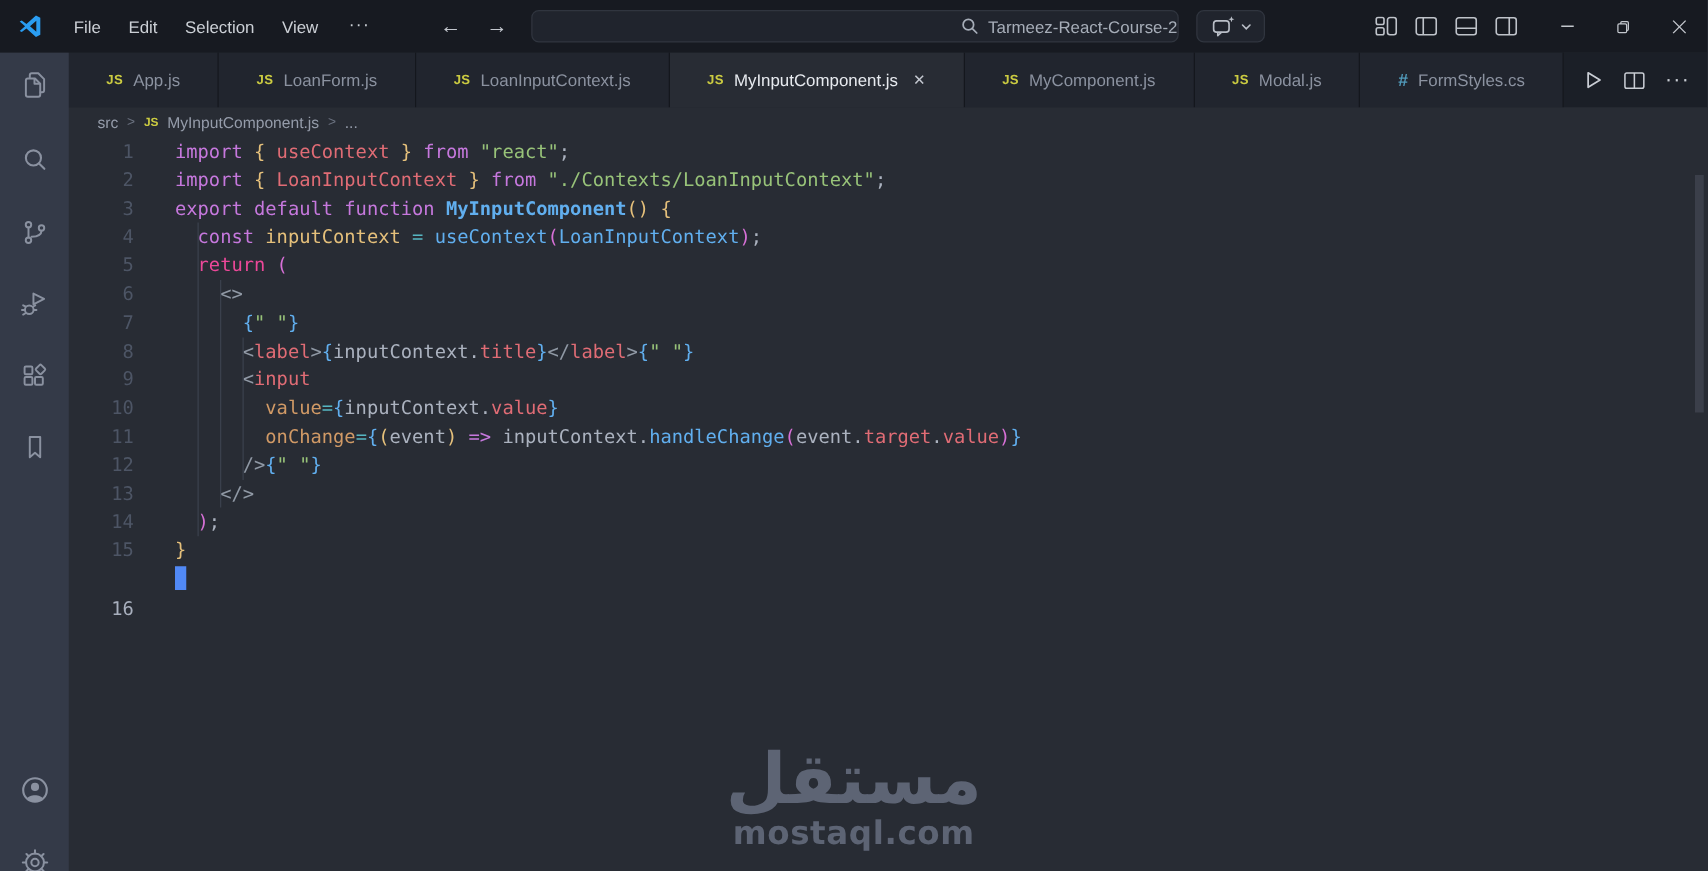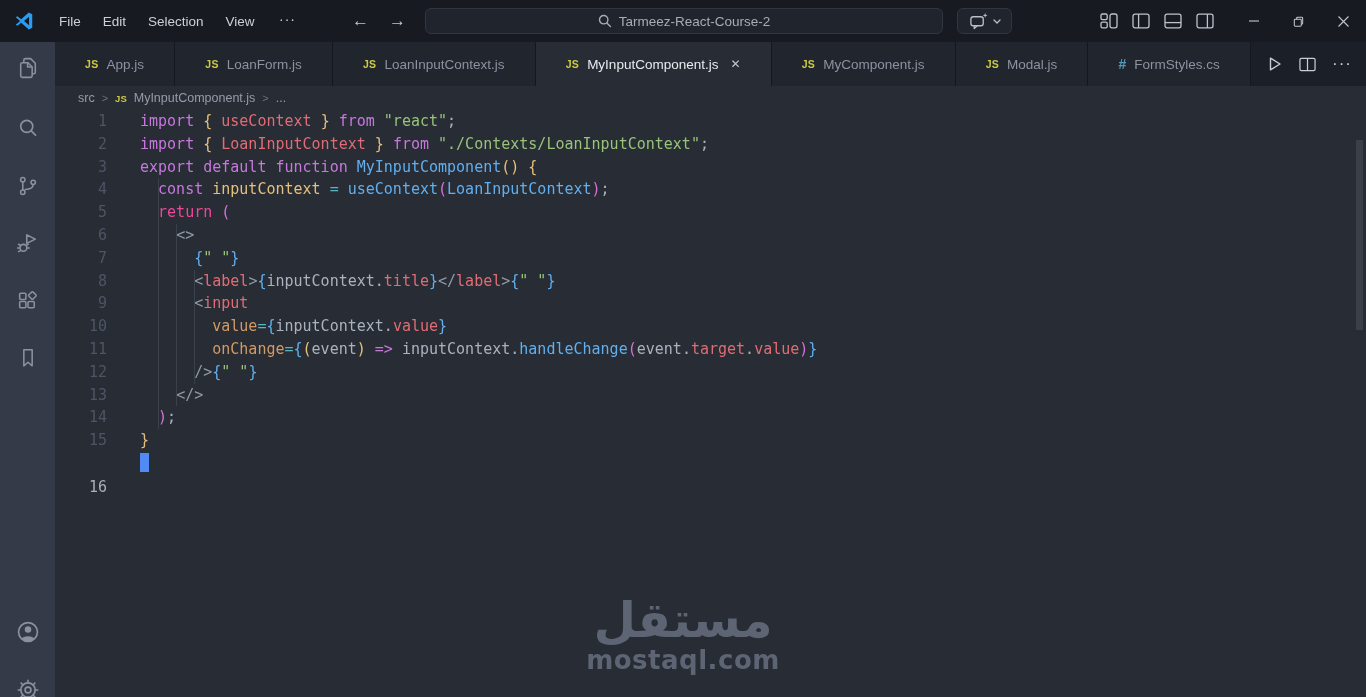--- a/index.html
+++ b/index.html
@@ -10,21 +10,21 @@
   
   .titlebar { position:absolute; top:0; left:0; right:0; height:42px; background:#171a21; z-index:5; }
   .logo { position:absolute; left:13px; top:10px; }
   .menus { position:absolute; left:48px; top:0; height:42px; display:flex; align-items:center; }
   .menu-item { font-size:13.5px; color:#ccd0d6; padding:0 11px; cursor:default; }
   .menu-more { font-size:14px; color:#ccd0d6; padding:0 11px; letter-spacing:1px; }
   .navs { position:absolute; left:352px; top:0; height:42px; display:flex; align-items:center; gap:20px;
           font-size:17px; color:#c3c7ce; }
   .command-center { position:absolute; left:425px; top:8px; width:518px; height:26px;
           background:#20242d; border:1px solid #30353f; border-radius:6px;
-          display:flex; align-items:center; justify-content:center; gap:7px;
+          display:flex; align-items:center; justify-content:flex-end; gap:7px;
           color:#a6adb8; font-size:13.5px; }
   .copilot-btn { position:absolute; left:957px; top:8px; width:55px; height:26px;
           background:#20242d; border:1px solid #30353f; border-radius:6px;
           display:flex; align-items:center; justify-content:center; gap:5px; }
   .layout-group { position:absolute; left:1100px; top:0; height:42px; display:flex; align-items:center; gap:14px; }
   .win-controls { position:absolute; right:0; top:0; height:42px; display:flex; }
   .wc { width:45px; height:42px; display:flex; align-items:center; justify-content:center; }
 
   
   .activitybar { position:absolute; left:0; top:42px; bottom:0; width:55px; background:#343a48; z-index:4; }
@@ -54,21 +54,21 @@
   .ln { width:52px; text-align:right; color:#4d5565; flex:none; }
   .ln.active { color:#a8afbd;margin-top:24px; }
   .lc { margin-left:33px; white-space:pre; }
   .cursor { display:inline-block; width:9px; height:19px; background:#5189f5; vertical-align:-4px; }
   .iguide { position:absolute; width:1px; background:#3a404c; }
   .vscroll { position:absolute; right:3px; top:54px; width:7px; height:190px; background:#4a505d; opacity:.55; }
 
   
   .watermark { position:absolute; left:628px; top:510px; transform:translateX(-50%);
                text-align:center; color:#5d6474; font-family:"DejaVu Sans",sans-serif; }
-  .wm-ar { font-size:49px; font-weight:bold; line-height:1.0; }
+  .wm-ar { font-size:56px; font-weight:bold; line-height:1.0; }
   .wm-en { font-size:26px; font-weight:bold; letter-spacing:.5px; margin-top:0px; }
 
   svg { display:block; }
 </style>
 </head>
 <body>
 
 <div class="titlebar">
   <span class="logo">
     <svg width="22" height="22" viewBox="0 0 24 24">
@@ -286,21 +286,21 @@
         <div class="crow">
           <span class="ln">1</span>
           <span class="lc"><span style="color: rgb(198, 120, 221);">import </span><span style="color: rgb(229, 192, 123);">{</span><span style="color: rgb(171, 178, 191);"> </span><span style="color: rgb(224, 108, 117);">useContext</span><span style="color: rgb(171, 178, 191);"> </span><span style="color: rgb(229, 192, 123);">}</span><span style="color: rgb(171, 178, 191);"> </span><span style="color: rgb(198, 120, 221);">from </span><span style="color: rgb(152, 195, 121);">"react"</span><span style="color: rgb(171, 178, 191);">;</span></span>
         </div>
         <div class="crow">
           <span class="ln">2</span>
           <span class="lc"><span style="color: rgb(198, 120, 221);">import </span><span style="color: rgb(229, 192, 123);">{</span><span style="color: rgb(171, 178, 191);"> </span><span style="color: rgb(224, 108, 117);">LoanInputContext</span><span style="color: rgb(171, 178, 191);"> </span><span style="color: rgb(229, 192, 123);">}</span><span style="color: rgb(171, 178, 191);"> </span><span style="color: rgb(198, 120, 221);">from </span><span style="color: rgb(152, 195, 121);">"./Contexts/LoanInputContext"</span><span style="color: rgb(171, 178, 191);">;</span></span>
         </div>
         <div class="crow">
           <span class="ln">3</span>
-          <span class="lc"><span style="color: rgb(198, 120, 221);">export default function </span><span style="color: rgb(97, 175, 239);">MyInputComponent</span><span style="color: rgb(229, 192, 123);">()</span><span style="color: rgb(171, 178, 191);"> </span><span style="color: rgb(229, 192, 123);">{</span></span>
+          <span class="lc"><span style="color: rgb(198, 120, 221);">export default function </span><span style="color: rgb(97, 175, 239); font-weight: bold;">MyInputComponent</span><span style="color: rgb(229, 192, 123);">()</span><span style="color: rgb(171, 178, 191);"> </span><span style="color: rgb(229, 192, 123);">{</span></span>
         </div>
         <div class="crow">
           <span class="ln">4</span>
           <span class="lc"><span style="color: rgb(171, 178, 191);">  </span><span style="color: rgb(198, 120, 221);">const </span><span style="color: rgb(229, 192, 123);">inputContext</span><span style="color: rgb(171, 178, 191);"> </span><span style="color: rgb(86, 182, 194);">=</span><span style="color: rgb(171, 178, 191);"> </span><span style="color: rgb(97, 175, 239);">useContext</span><span style="color: rgb(214, 112, 214);">(</span><span style="color: rgb(97, 175, 239);">LoanInputContext</span><span style="color: rgb(214, 112, 214);">)</span><span style="color: rgb(171, 178, 191);">;</span></span>
         </div>
         <div class="crow">
           <span class="ln">5</span>
           <span class="lc"><span style="color: rgb(171, 178, 191);">  </span><span style="color: #ec4899;">return </span><span style="color: rgb(214, 112, 214);">(</span></span>
         </div>
         <div class="crow">

